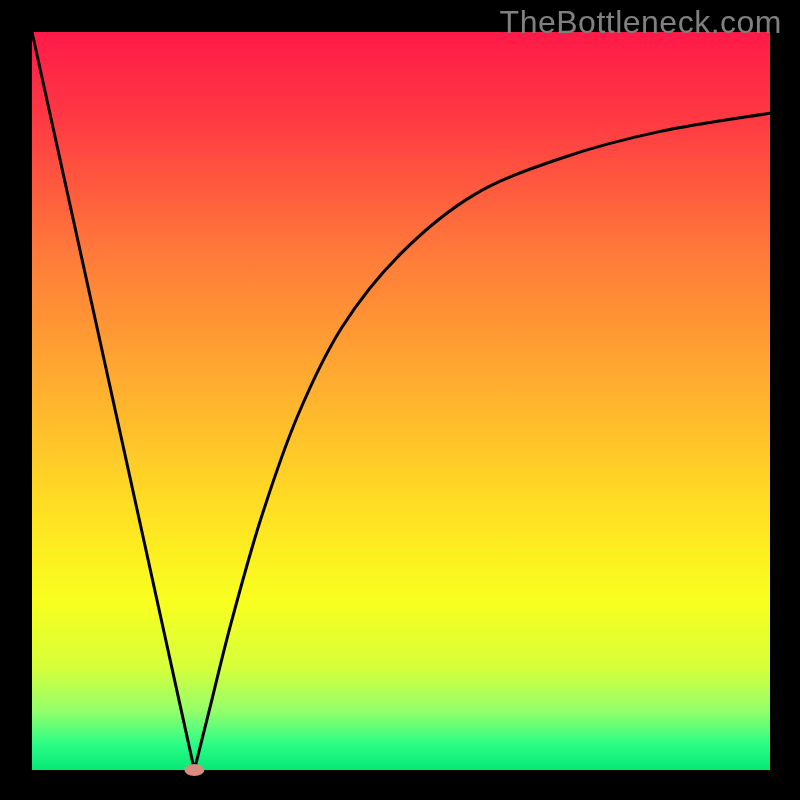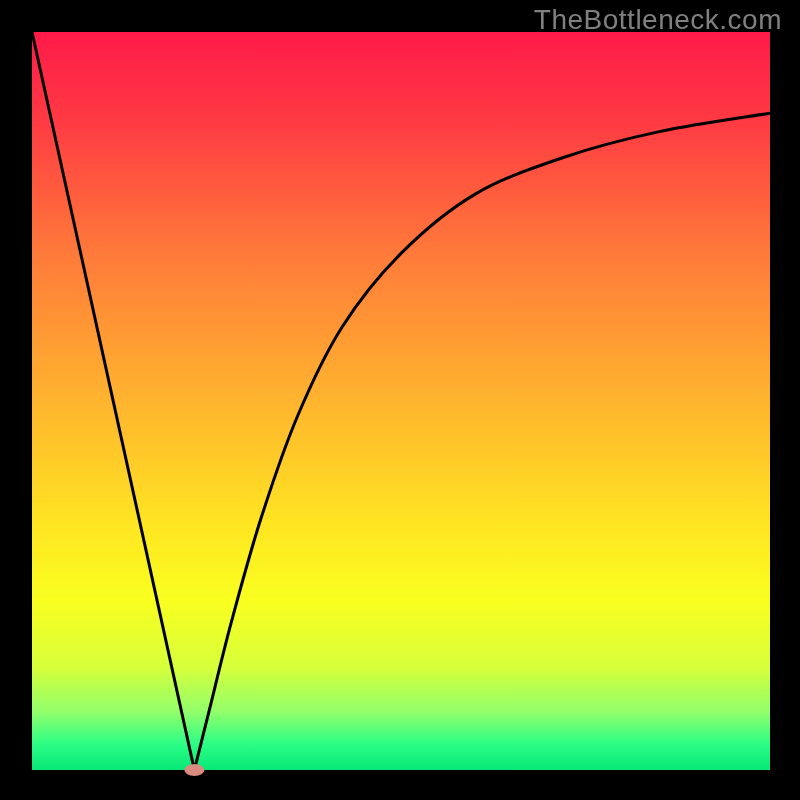--- a/index.html
+++ b/index.html
@@ -15,21 +15,21 @@
     position: relative;
     width: 800px;
     height: 800px;
     background: #000;
   }
   .watermark {
     position: absolute;
     top: 4px;
     right: 18px;
     color: #808080;
-    font-size: 28px;
+    font-size: 32px;
     font-weight: 400;
     letter-spacing: 0.5px;
     z-index: 10;
   }
   svg {
     position: absolute;
     top: 0;
     left: 0;
   }
 </style>

